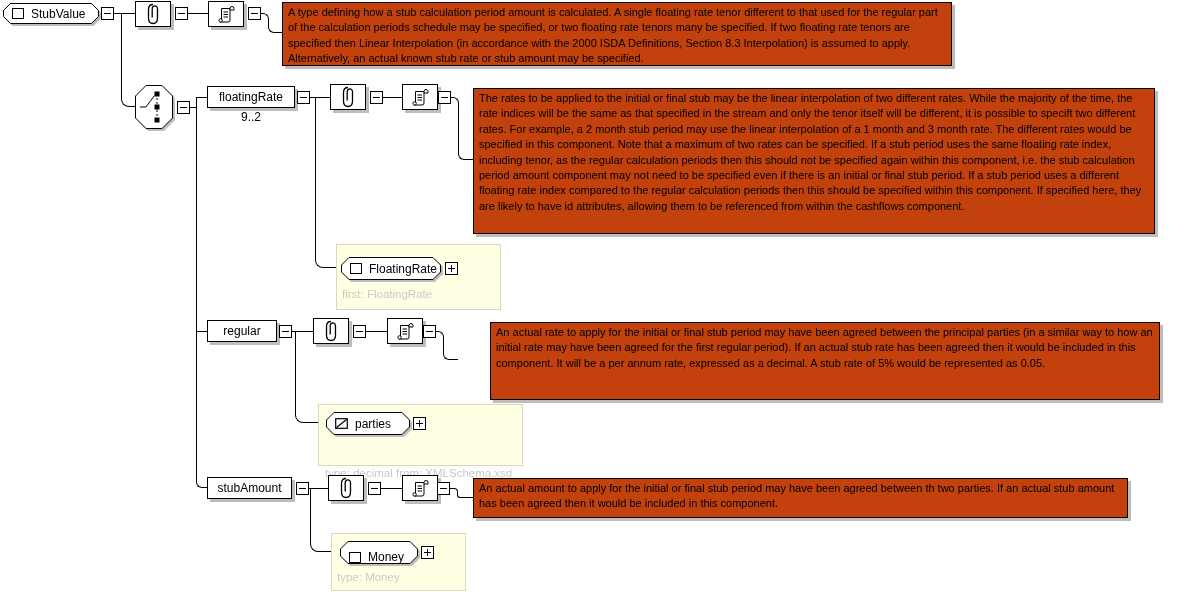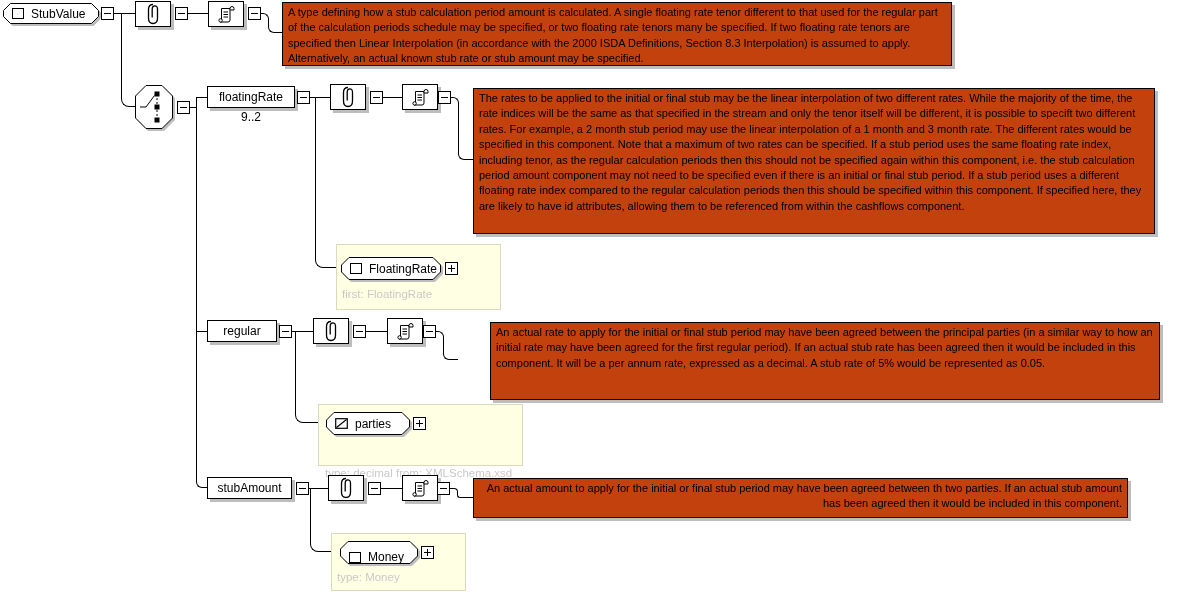--- a/index.html
+++ b/index.html
@@ -208,21 +208,21 @@
       <path d="M5.5 4.5 H14 V16 a2 2 0 0 1 -2 2 H4 a2 2 0 0 0 1.5 -2 Z" fill="#fff" stroke="#000"></path>
       <path d="M14 4.5 a2 2 0 0 1 4 0 v1.5 h-4 z" fill="#fff" stroke="#000"></path>
       <circle cx="4.6" cy="16.4" r="1.7" fill="#fff" stroke="#000"></circle>
       <path d="M7.5 8 h4.5 M7.5 10.5 h4.5 M7.5 13 h4.5" stroke="#000" fill="none"></path>
     </svg>
   </div>
   <div class="pm" style="left:437px;top:482px;"></div>
   <div class="elb-tr" style="left:450px;top:488px;width:8px;height:6px;border-top-right-radius:4px;"></div>
   <div class="elb-bl" style="left:457px;top:494px;width:16px;height:4px;border-bottom-left-radius:3px;"></div>
 
-  <div class="docbox" style="left:473px;top:478px;width:655px;height:40px;text-align:right;">
+  <div class="docbox" style="left:473px;top:478px;width:655px;height:40px;">
     <span>An actual amount to apply for the initial or final stub period may have been agreed between th two parties. If an actual stub amount has been agreed then it would be included in this component.</span>
   </div>
 
   <div class="elb-bl" style="left:310px;top:488px;width:31px;height:64px;"></div>
 
   <div class="ybox" style="left:331px;top:533px;width:135px;height:58px;"></div>
   <div class="oct" style="left:340px;top:541px;width:78px;height:32px;">
     <svg class="shape" width="78" height="23">
       <polygon points="8,0.5 70,0.5 77.5,8 77.5,15 70,22.5 8,22.5 0.5,15 0.5,8" fill="#fff" stroke="#000"></polygon>
     </svg>

